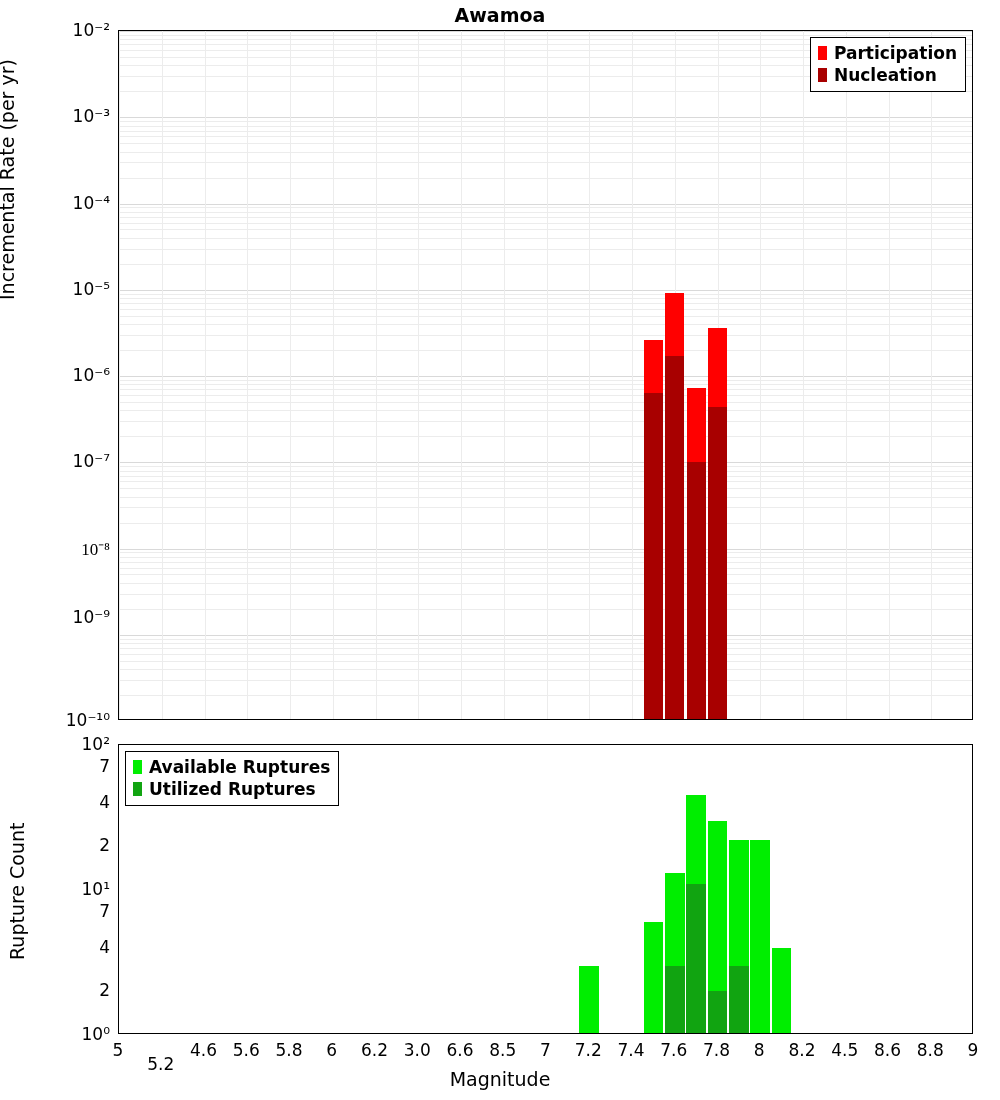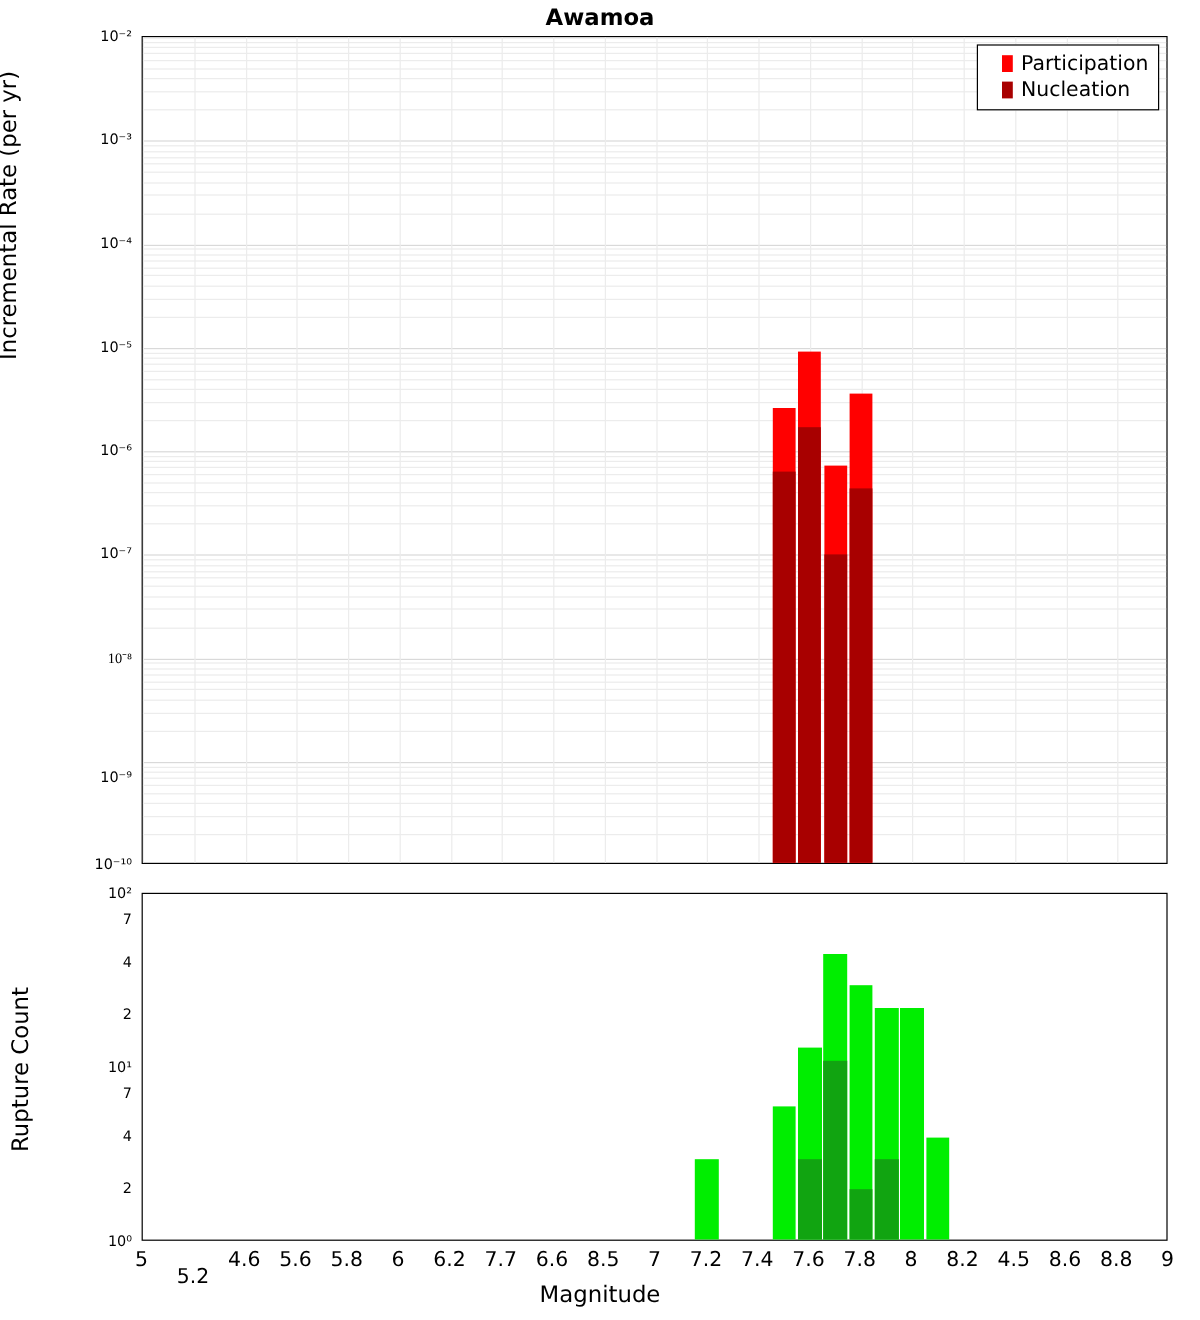--- a/index.html
+++ b/index.html
@@ -31,21 +31,21 @@
   .gridlayer{position:absolute;left:0;top:0;right:0;bottom:0;}
   .gl-h{position:absolute;left:0;width:100%;height:1px;background:#ececec;}
   .gl-h.major{background:#d9d9d9;}
   .gl-v{position:absolute;top:0;height:100%;width:1px;background:#ececec;}
 
   .bars{position:absolute;left:0;top:0;right:0;bottom:0;}
   .bar{position:absolute;bottom:0;}
   .ylabels{position:absolute;}
   .ylabels .t{
     position:absolute;right:0;transform:translateY(-50%);
-    font-size:12px;text-align:right;white-space:nowrap;
+    font-size:17px;text-align:right;white-space:nowrap;
   }
   .xlabels{position:absolute;}
   .xlabels .t{
     position:absolute;transform:translateX(-50%);
     font-size:17px;white-space:nowrap;
   }
   #ylabel-top{
     position:absolute;left:-4px;top:300px;
     transform:rotate(-90deg);transform-origin:left top;
     font-size:19px;white-space:nowrap;
@@ -55,21 +55,22 @@
     transform:rotate(-90deg);transform-origin:left top;
     font-size:19px;white-space:nowrap;
   }
   #xlabel{
     position:absolute;left:0;top:1068px;width:1000px;text-align:center;
     font-size:19px;
   }
   
   .legend{
     position:absolute;background:#fff;border:1px solid #000;
-    padding:4px 8px 5px 20px;
+    padding:4px 8px 5px 7px;
+    font-weight:bold;
   }
   .legend .row{display:flex;align-items:center;height:22px;}
   .legend .sw{width:9px;height:14px;margin-right:7px;display:inline-block;}
   .legend .lb{font-size:17px;line-height:17px;}
   #legend-top{right:6px;top:6px;}
   #legend-bottom{left:6px;top:6px;}
 </style>
 </head>
 <body>
 
@@ -188,21 +189,21 @@
     </div>
     <div class="row">
       <span class="sw" style="background:#a80000"></span>
       <span class="lb">Nucleation</span>
     </div>
   </div>
 </div>
 
 <div class="ylabels" id="ylab-top" style="left: 0px; top: 30px; width: 110px; height: 690px;">
     <div class="t" style="top: 690px; width: 110px;">10⁻¹⁰</div>
-    <div class="t" style="top: 618px; width: 110px;">10⁻⁹</div>
+    <div class="t" style="top: 587px; width: 110px;">10⁻⁹</div>
     <div class="t" style="top: 517.5px; width: 110px; font-family: Liberation Serif, serif;">10⁻⁸</div>
     <div class="t" style="top: 431.25px; width: 110px;">10⁻⁷</div>
     <div class="t" style="top: 345px; width: 110px;">10⁻⁶</div>
     <div class="t" style="top: 258.75px; width: 110px;">10⁻⁵</div>
     <div class="t" style="top: 172.5px; width: 110px;">10⁻⁴</div>
     <div class="t" style="top: 86.25px; width: 110px;">10⁻³</div>
     <div class="t" style="top: 0px; width: 110px;">10⁻²</div>
   </div>
 <div id="ylabel-top">Incremental Rate (per yr)</div>
 
@@ -219,20 +220,30 @@
       <div class="bar" style="left: 567.293px; width: 19.665px; top: 50.2842px; height: 239.716px; background: rgb(0, 238, 0);"></div>
       <div class="bar" style="left: 567.293px; width: 19.665px; top: 138.998px; height: 151.002px; background: rgb(17, 164, 17);"></div>
       <div class="bar" style="left: 588.668px; width: 19.665px; top: 75.8174px; height: 214.183px; background: rgb(0, 238, 0);"></div>
       <div class="bar" style="left: 588.668px; width: 19.665px; top: 246.351px; height: 43.6493px; background: rgb(17, 164, 17);"></div>
       <div class="bar" style="left: 610.043px; width: 19.665px; top: 95.3487px; height: 194.651px; background: rgb(0, 238, 0);"></div>
       <div class="bar" style="left: 610.043px; width: 19.665px; top: 220.817px; height: 69.1826px; background: rgb(17, 164, 17);"></div>
       <div class="bar" style="left: 631.417px; width: 19.665px; top: 95.3487px; height: 194.651px; background: rgb(0, 238, 0);"></div>
       <div class="bar" style="left: 652.793px; width: 19.665px; top: 202.701px; height: 87.2987px; background: rgb(0, 238, 0);"></div>
     </div>
 
+  <div class="legend" id="legend-bottom">
+    <div class="row">
+      <span class="sw" style="background:#00ee00"></span>
+      <span class="lb">Available Ruptures</span>
+    </div>
+    <div class="row">
+      <span class="sw" style="background:#11a411"></span>
+      <span class="lb">Utilized Ruptures</span>
+    </div>
+  </div>
 </div>
 
 <div class="ylabels" id="ylab-bottom" style="left: 0px; top: 744px; width: 110px; height: 290px;">
     <div class="t" style="top: 290px; width: 110px;">10⁰</div>
     <div class="t" style="top: 246.351px; width: 110px;">2</div>
     <div class="t" style="top: 202.701px; width: 110px;">4</div>
     <div class="t" style="top: 167.461px; width: 110px;">7</div>
     <div class="t" style="top: 145px; width: 110px;">10¹</div>
     <div class="t" style="top: 101.351px; width: 110px;">2</div>
     <div class="t" style="top: 57.7013px; width: 110px;">4</div>
@@ -242,21 +253,21 @@
 <div id="ylabel-bottom">Rupture Count</div>
 
 <div class="xlabels" id="xlab" style="left: 118px; top: 1040px; width: 855px; height: 24px;">
     <div class="t" style="left: 0px; top: 0px;">5</div>
     <div class="t" style="left: 42.75px; top: 14px;">5.2</div>
     <div class="t" style="left: 85.5px; top: 0px;">4.6</div>
     <div class="t" style="left: 128.25px; top: 0px;">5.6</div>
     <div class="t" style="left: 171px; top: 0px;">5.8</div>
     <div class="t" style="left: 213.75px; top: 0px;">6</div>
     <div class="t" style="left: 256.5px; top: 0px;">6.2</div>
-    <div class="t" style="left: 299.25px; top: 0px;">7.7</div>
+    <div class="t" style="left: 299.25px; top: 0px;">3.0</div>
     <div class="t" style="left: 342px; top: 0px; text-align: center;">6.6</div>
     <div class="t" style="left: 384.75px; top: 0px;">8.5</div>
     <div class="t" style="left: 427.5px; top: 0px;">7</div>
     <div class="t" style="left: 470.25px; top: 0px;">7.2</div>
     <div class="t" style="left: 513px; top: 0px;">7.4</div>
     <div class="t" style="left: 555.75px; top: 0px;">7.6</div>
     <div class="t" style="left: 598.5px; top: 0px;">7.8</div>
     <div class="t" style="left: 641.25px; top: 0px;">8</div>
     <div class="t" style="left: 684px; top: 0px;">8.2</div>
     <div class="t" style="left: 726.75px; top: 0px;">4.5</div>

